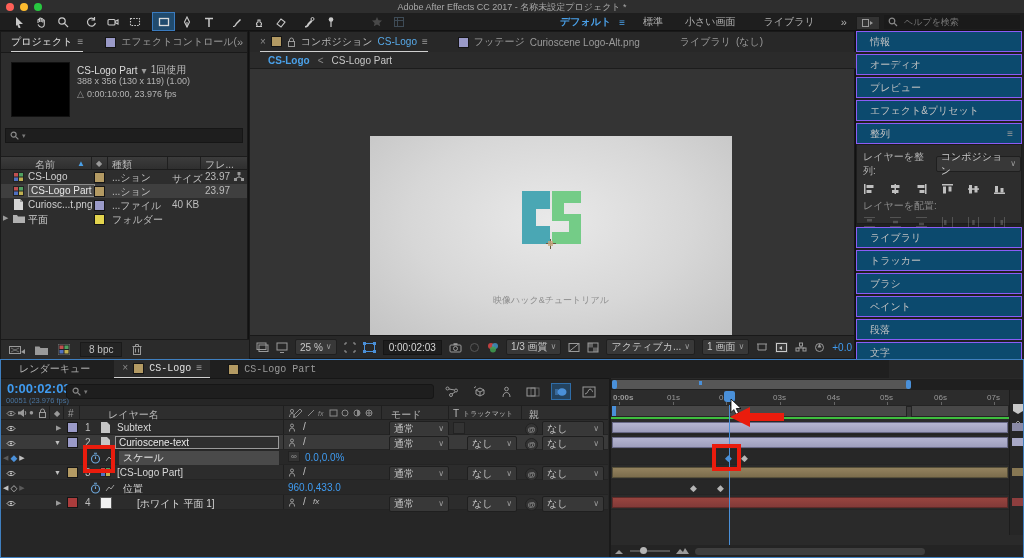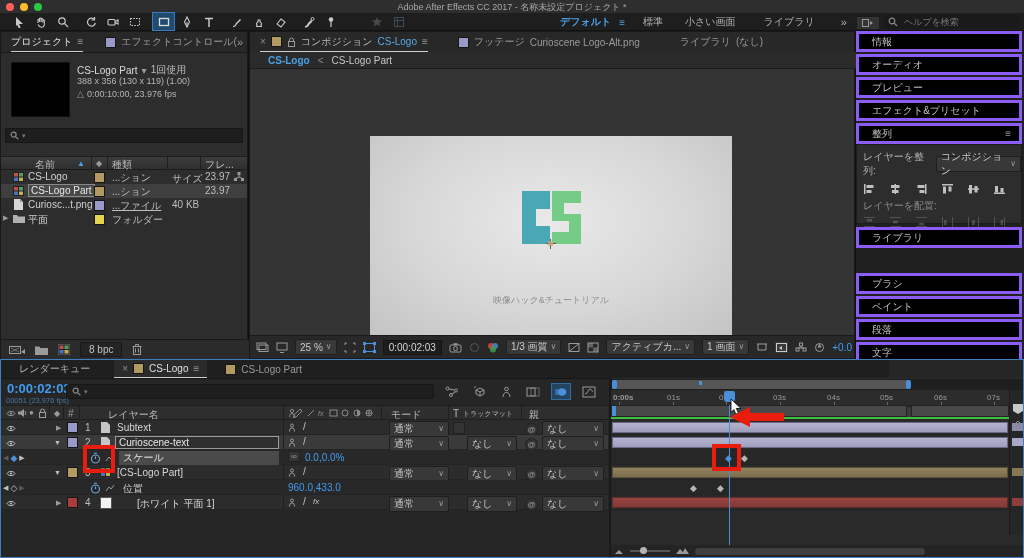--- a/index.html
+++ b/index.html
@@ -8,21 +8,21 @@
   .ab{position:absolute;}
   .panel{position:absolute;background:#2d2d2d;border:1px solid #191919;box-sizing:border-box;}
   .flex{display:flex;align-items:center;}
   svg{display:block;}
   .dd{display:inline-flex;align-items:center;gap:3px;background:#383838;border:1px solid #1f1f1f;
       border-radius:2px;padding:1px 4px;color:#c9c9c9;height:12px;}
   .dd .chev{color:#9a9a9a;font-size:8px;line-height:8px;}
   .sepv{width:1px;background:#1f1f1f;position:absolute;top:0;bottom:0;}
   .tl-row{position:absolute;left:0;width:607px;height:15px;border-bottom:1px solid #242424;box-sizing:border-box;}
   .kdiam{position:absolute;font-size:9px;line-height:9px;}
-  .hdrbtn{position:absolute;left:0;width:166px;height:21px;background:#000000;border:3px solid #8b5cf6;
+  .hdrbtn{position:absolute;left:0;width:166px;height:21px;background:#0c4a6e;border:1px solid #8b5cf6;
           box-sizing:border-box;display:flex;align-items:center;padding-left:13px;color:#c2c2c2;}
   .ticon{width:18px;height:15px;display:flex;align-items:center;justify-content:center;}
   .tool{width:21px;height:17px;display:flex;align-items:center;justify-content:center;}
   .lblsq{width:9px;height:9px;border:1px solid #151515;display:inline-block;}
   input{outline:none;}
 </style>
 </head>
 <body>
 
 <div class="ab" style="left:0;top:0;width:1024px;height:13px;background:#2e2e2e;">
@@ -219,21 +219,21 @@
     <span class="ab" style="left:111px;top:1px;color:#bdbdbd;">...ション</span>
     <span class="ab" style="left:204px;top:1px;color:#bdbdbd;">23.97</span>
   </div>
   <div class="ab" style="left:0;top:166px;width:246px;height:14px;">
     <svg class="ab" style="left:13px;top:1px;" width="9" height="11">
         <path d="M0 0h6l3 3v8H0z" fill="#d6d6d6"></path>
         <path d="M6 0v3h3" fill="#9a9a9a"></path>
       </svg>
     <span class="ab" style="left:27px;top:1px;color:#d0d0d0;">Curiosc...t.png</span>
     <span class="lblsq ab" style="left:93px;top:2px;background:#9a9ac8;"></span>
-    <span class="ab" style="left:111px;top:1px;color:#bdbdbd;text-decoration:underline;">...ファイル</span>
+    <span class="ab" style="left:111px;top:1px;color:#bdbdbd;">...ファイル</span>
     <span class="ab" style="left:171px;top:1px;color:#bdbdbd;">40 KB</span>
   </div>
   <div class="ab" style="left:0;top:180px;width:246px;height:14px;">
     <span class="ab" style="left:2px;top:2px;color:#9a9a9a;font-size:7px;">▶</span>
     <svg class="ab" style="left:12px;top:2px;" width="12" height="9">
         <path d="M0 1h4l1 1.5h7V9H0z" fill="#b0b0b0"></path>
       </svg>
     <span class="ab" style="left:27px;top:1px;color:#d0d0d0;">平面</span>
     <span class="lblsq ab" style="left:93px;top:2px;background:#e3d44e;"></span>
     <span class="ab" style="left:111px;top:1px;color:#bdbdbd;">フォルダー</span>
@@ -473,37 +473,40 @@
       <svg width="13" height="12" fill="#9a9a9a">
           <rect x="1" y="1" width="1" height="10"></rect>
           <rect x="11" y="1" width="1" height="10"></rect>
           <rect x="7.5" y="4" width="2.5" height="5"></rect>
         </svg>
     </div>
   </div>
   <div class="hdrbtn" style="top:196px;">
       <span>ライブラリ</span>
     </div>
+  <div class="hdrbtn" style="top:219px;">
+      <span>トラッカー</span>
+    </div>
   <div class="hdrbtn" style="top:242px;">
       <span>ブラシ</span>
     </div>
   <div class="hdrbtn" style="top:265px;">
       <span>ペイント</span>
     </div>
   <div class="hdrbtn" style="top:288px;">
       <span>段落</span>
     </div>
   <div class="hdrbtn" style="top:311px;">
       <span>文字</span>
     </div>
 </div>
 
 <div class="panel" style="left:0;top:359px;width:1024px;height:199px;border:1px solid #3f7fbf;background:#262626;">
 
-  <div class="ab flex" style="left:0;top:0;width:888px;height:18px;background:#1f1f1f;border-bottom:1px solid #161616;">
+  <div class="ab flex" style="left:0;top:0;width:888px;height:18px;background:#1f1f1f;border-bottom:1px solid #161616;font-family:Liberation Mono, monospace;">
     <span style="margin-left:18px;color:#b0b0b0;">レンダーキュー</span>
     <span class="flex" style="margin-left:24px;gap:5px;background:#2b2b2b;height:18px;padding:0 8px;border-bottom:1px solid #cfcfcf;box-sizing:border-box;">
       <span style="color:#8a8a8a;">×</span>
       <span class="lblsq" style="background:#b39a63;"></span>
       <span style="color:#e0e0e0;">CS-Logo</span>
       <span style="color:#9a9a9a;">≡</span>
     </span>
     <span class="flex" style="margin-left:18px;gap:5px;">
       <span class="lblsq" style="background:#b39a63;"></span>
       <span style="color:#9a9a9a;">CS-Logo Part</span>

